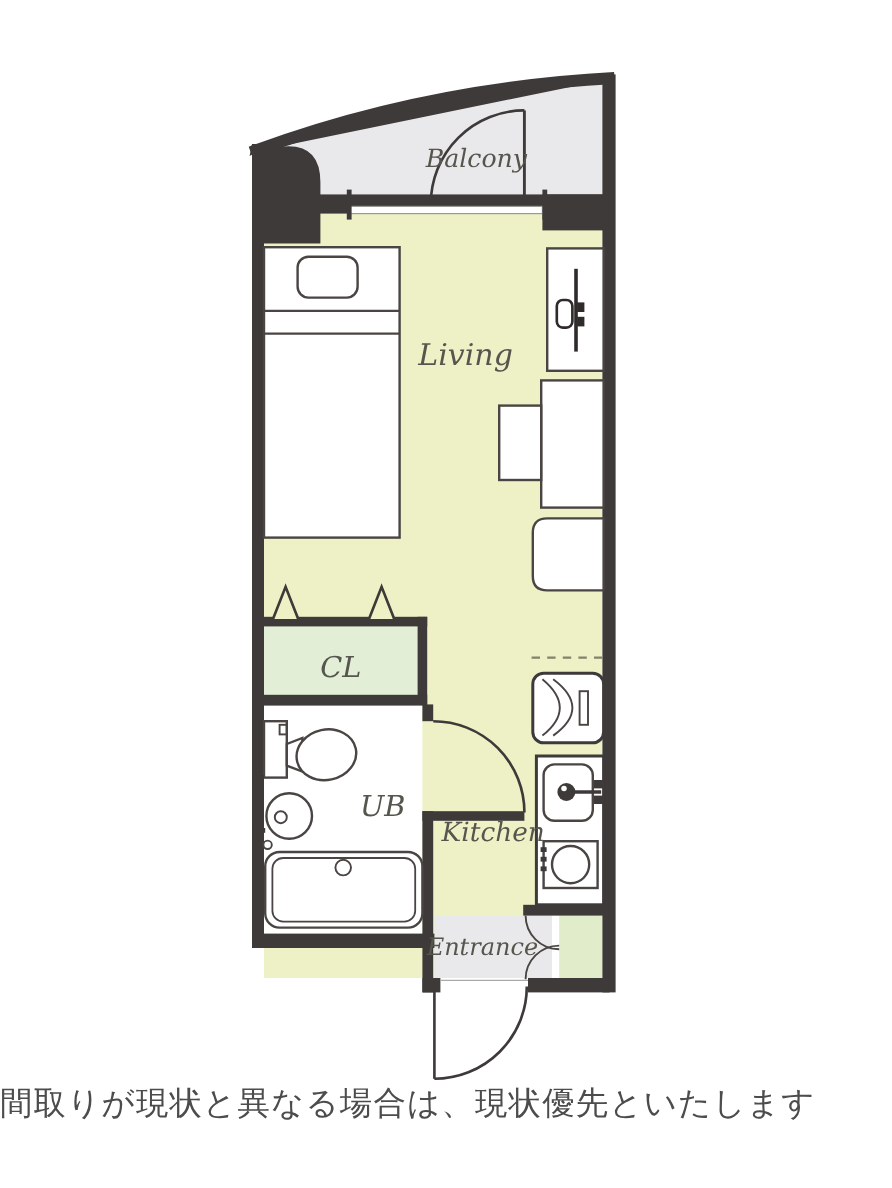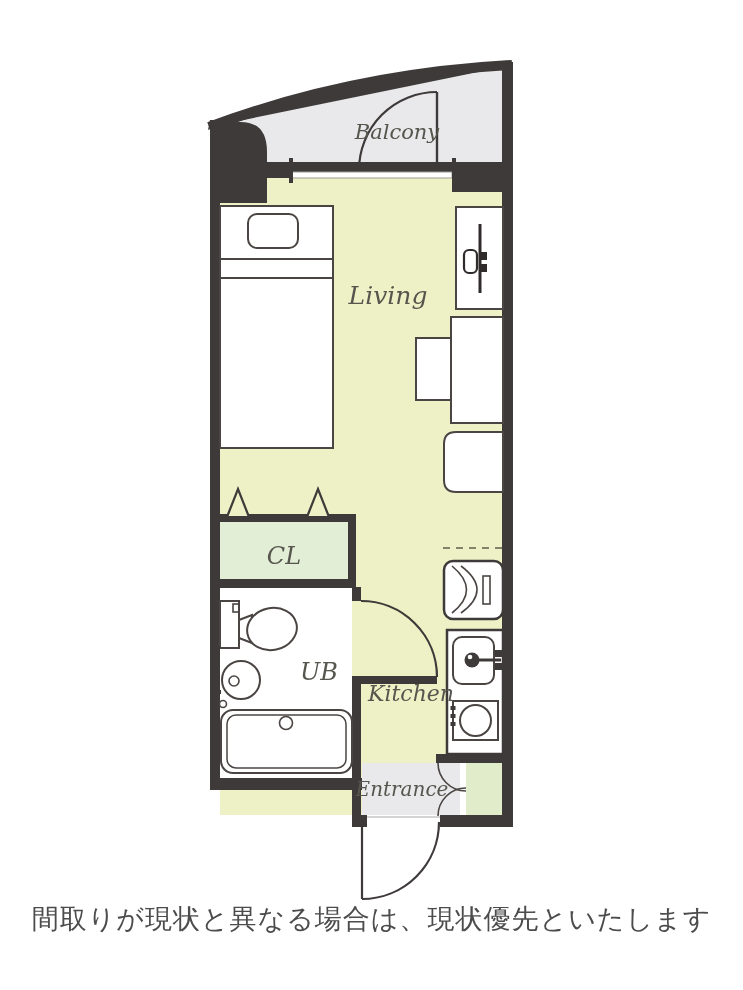--- a/index.html
+++ b/index.html
@@ -16,21 +16,21 @@
   .floor-gray{fill:#e9e9eb;}
   .fix{fill:#ffffff;stroke:#4a4543;stroke-width:2;}
   .fix-thin{fill:none;stroke:#4a4543;stroke-width:1.6;}
   .arc{fill:none;stroke:#3e3a39;stroke-width:2.2;}
   .room-label{
     font-family:"DejaVu Serif","Liberation Serif",serif;
     font-style:italic;fill:#56564e;
   }
   #caption{
     position:absolute;left:0;top:901px;width:743px;
-    text-align:center;font-size:27px;letter-spacing:1px;color:#4c4c4c;
+    text-align:left;font-size:27px;letter-spacing:1px;color:#4c4c4c;
   }
 </style>
 </head>
 <body>
 
 <div id="plan-wrap">
 <svg width="743" height="990" viewBox="0 0 743 990">
 
   <path class="floor-gray" d="M212,128 C300,94 405,72 508,66 L508,162 L212,162 Z"></path>
   <rect class="floor-living" x="220" y="170" width="282" height="645"></rect>

